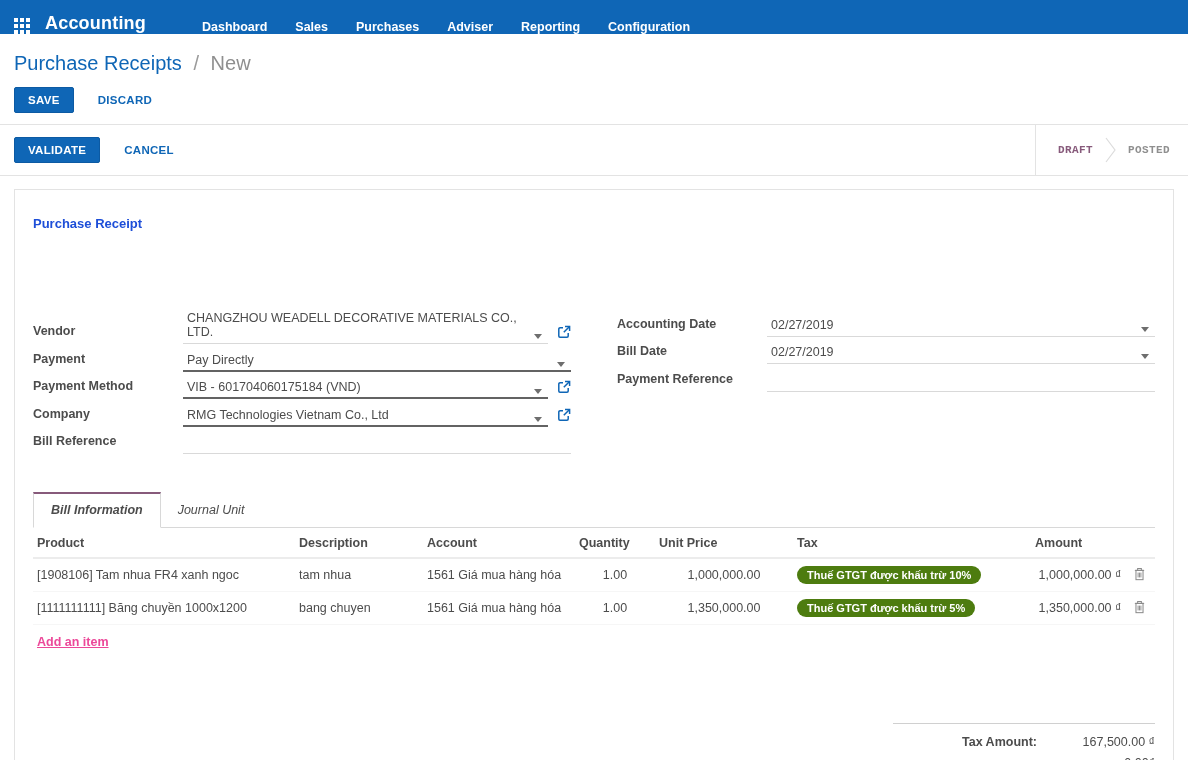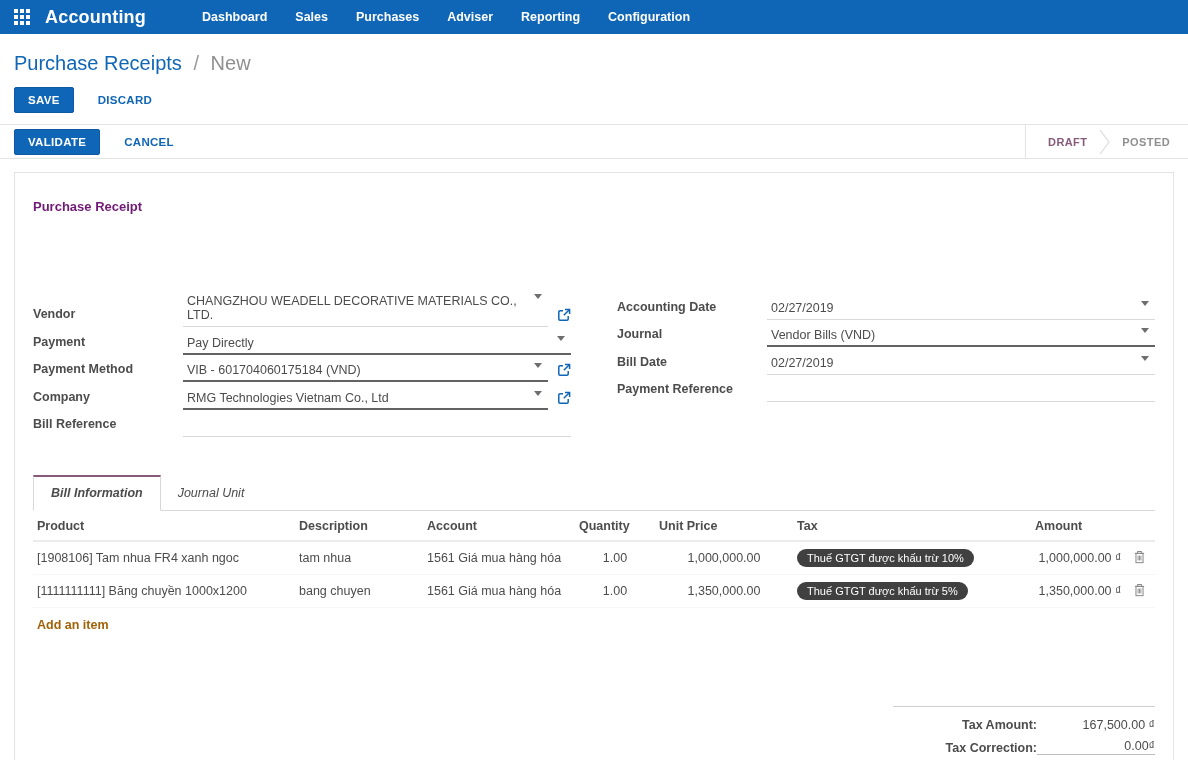--- a/index.html
+++ b/index.html
@@ -6,22 +6,22 @@
   html,body { margin:0; padding:0; }
   body {
     width:1188px; height:760px; overflow:hidden;
     background:#ffffff; color:#4c4c4c;
     font-family:"Liberation Sans", sans-serif;
     font-size:12.5px;
   }
 
   
   .navbar {
-    height:34px; background:#0f66b6; display:flex; align-items:center;
-    padding:16px 14px; color:#fff;
+    height:34px; background:#0f66b6; display:flex; align-items:flex-end;
+    padding:0 14px; color:#fff;
   }
   .grid-icon { display:grid; grid-template-columns:repeat(3,4px); grid-gap:2px; margin-right:15px; cursor:pointer; }
   .grid-icon span { width:4px; height:4px; background:#fff; }
   .brand { font-size:18px; font-weight:bold; letter-spacing:.2px; margin-right:46px; cursor:pointer; }
   .nav-items { display:flex; align-items:center; }
   .nav-item { font-size:12.5px; font-weight:bold; padding:0 10px; margin-right:8px; cursor:pointer; white-space:nowrap; }
 
   
   .breadcrumb { padding:18px 14px 0; font-size:20px; }
   .breadcrumb .parent { color:#0f66b6; cursor:pointer; }
@@ -35,45 +35,45 @@
     padding:6px 13px; border-radius:2px; cursor:pointer; letter-spacing:.3px;
   }
   .link-btn {
     color:#0f66b6; font-size:11.5px; font-weight:bold; letter-spacing:.3px;
     margin-left:18px; cursor:pointer; background:none; border:none; font-family:inherit;
   }
 
   
   .statusbar {
     border-top:1px solid #e3e3e3; border-bottom:1px solid #e3e3e3;
-    height:35px; display:flex; align-items:center; padding-left:14px;
+    height:52px; display:flex; align-items:center; padding-left:14px;
   }
   .statusbar-right {
     margin-left:auto; align-self:stretch; display:flex; align-items:center;
     border-left:1px solid #e3e3e3; padding:0 18px 0 22px;
   }
-  .state { font-size:11px; font-weight:bold; letter-spacing:.4px; cursor:pointer; }
+  .state { font-size:11px; font-weight:bold; letter-spacing:.4px; cursor:pointer;font-family:Liberation Mono, monospace; }
   .state.active { color:#875a7b; }
   .state.inactive { color:#8f8f8f; }
   .state-chevron { margin:0 12px; }
 
   
   .sheet {
     margin:13px 14px 0; border:1px solid #e3e3e3; background:#fff;
     height:600px; padding:26px 18px;
   }
-  .sheet-title { font-size:13px; font-weight:bold; color:#701a75; margin:0 0 78px; }
+  .sheet-title { font-size:13px; font-weight:bold; color:#1d4ed8; margin:0 0 78px; }
 
   
   .form-grid { display:grid; grid-template-columns:1fr 1fr; grid-column-gap:46px; align-items:start; }
   .field-row { display:flex; align-items:flex-end; min-height:27.5px; }
   .field-label { width:150px; flex:0 0 150px; font-weight:bold; padding-bottom:6px; }
   .control { flex:1; display:flex; align-items:flex-end; }
   .field-value {
-    flex:1; display:flex; align-items:flex-start; cursor:pointer;
+    flex:1; display:flex; align-items:flex-end; cursor:pointer;
     border-bottom:1px solid #d9d9d9; padding:2px 2px 4px 4px; min-height:21px;
   }
   .field-value.required { border-bottom:2px solid #636363; padding-bottom:3px; }
   .caret { margin-left:auto; width:0; height:0; border-left:4px solid transparent;
     border-right:4px solid transparent; border-top:5px solid #6e6e6e; margin-right:4px; }
   .ext-icon { margin:0 0 5px 9px; cursor:pointer; flex:0 0 auto; line-height:0; }
 
   
   .tabs { display:flex; align-items:flex-end; border-bottom:1px solid #d8d8d8; margin-top:38px; }
   .tab { padding:10px 17px; cursor:pointer; white-space:nowrap;font-style:italic; }
@@ -84,26 +84,26 @@
 
   
   table.lines { width:100%; border-collapse:collapse; table-layout:fixed; }
   table.lines th {
     text-align:left; font-weight:bold; color:#4c4c4c; font-size:12.5px;
     padding:8px 4px 7px; border-bottom:2px solid #ececec;
   }
   table.lines td { padding:7px 4px; border-bottom:1px solid #f6f6f6; height:29px; vertical-align:middle; }
   .num { text-align:center; }
   .tax-pill {
-    display:inline-block; background:#404040; color:#fff; font-size:11px;
-    padding:2.5px 10px 3.5px; border-radius:10px; white-space:nowrap; cursor:pointer;
+    display:inline-block; background:#4d7c0f; color:#fff; font-size:11px;
+    padding:2.5px 10px 3.5px; border-radius:10px; white-space:nowrap; cursor:pointer;font-weight:bold;
   }
   .amount-cell { white-space:nowrap; }
   .trash-btn { cursor:pointer; line-height:0; display:inline-block; }
-  .add-item { color:#a16207; font-weight:bold; padding:10px 4px; cursor:pointer; display:inline-block; }
+  .add-item { color:#ec4899; font-weight:bold; padding:10px 4px; cursor:pointer; display:inline-block;text-decoration:underline; }
 
   
   .totals { width:262px; margin-left:auto; margin-top:64px; border-top:1px solid #d0d0d0; padding-top:8px; }
   .total-row { display:flex; align-items:flex-end; justify-content:flex-end; padding:3px 0 4px; }
   .total-label { font-weight:bold; text-align:right; }
   .total-value { width:118px; text-align:right; white-space:nowrap; }
   .total-value.editable { border-bottom:1px solid #bdbdbd; cursor:text; padding-bottom:1px; }
   .total-row.grand .total-label { font-size:13px; }
 </style>
 </head>
@@ -227,29 +227,20 @@
         </div>
       </div>
     </div>
 
     <div>
       <div class="field-row">
         <div class="field-label">Accounting Date</div>
         <div class="control">
           <div class="field-value">
             <span>02/27/2019</span>
-            <span class="caret"></span>
-          </div>
-        </div>
-      </div>
-      <div class="field-row">
-        <div class="field-label">Journal</div>
-        <div class="control">
-          <div class="field-value required">
-            <span>Vendor Bills (VND)</span>
             <span class="caret"></span>
           </div>
         </div>
       </div>
       <div class="field-row">
         <div class="field-label">Bill Date</div>
         <div class="control">
           <div class="field-value">
             <span>02/27/2019</span>
             <span class="caret"></span>

